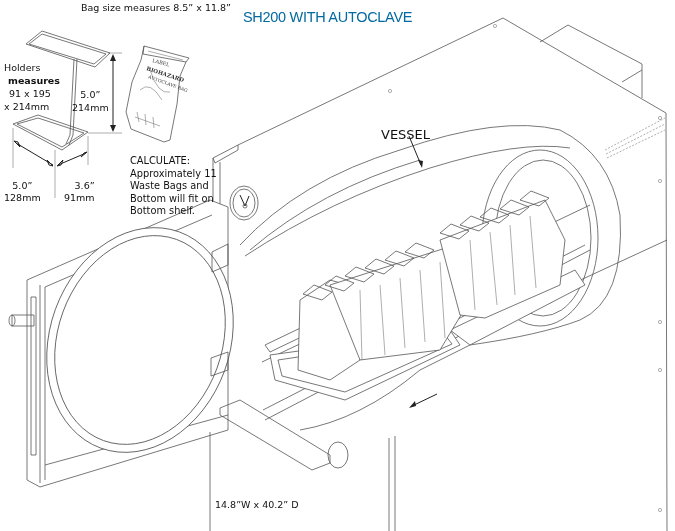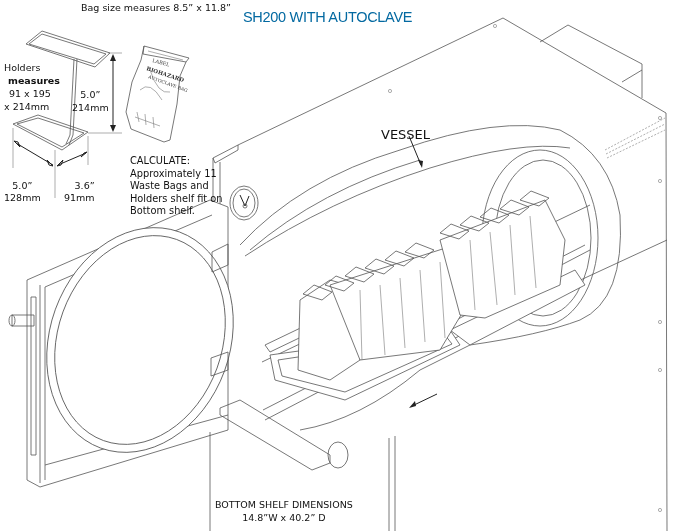--- a/index.html
+++ b/index.html
@@ -194,22 +194,21 @@
 
 <div class="lbl small" style="left:64px; top:180px; line-height:12px; text-align:right;">
   <div>3.6”</div>
   <div>91mm</div>
 </div>
 
 <div class="lbl note" style="left:118px; top:155px; line-height:12.5px; font-size:9.8px;">
   <div>CALCULATE:</div>
   <div>Approximately 11</div>
   <div>Waste Bags and</div>
-  <div>Holders shelf fit on</div>
+  <div>Bottom will fit on</div>
   <div>Bottom shelf.</div>
 </div>
 
 <div class="lbl small" style="left:381px; top:128px; font-size:13px;">VESSEL</div>
 
 <div class="lbl small" style="left:215px; top:498px; text-align:center; line-height:13px;">
-  <div>BOTTOM SHELF DIMENSIONS</div>
   <div>14.8”W x 40.2” D</div>
 </div>
 
 </body></html>

